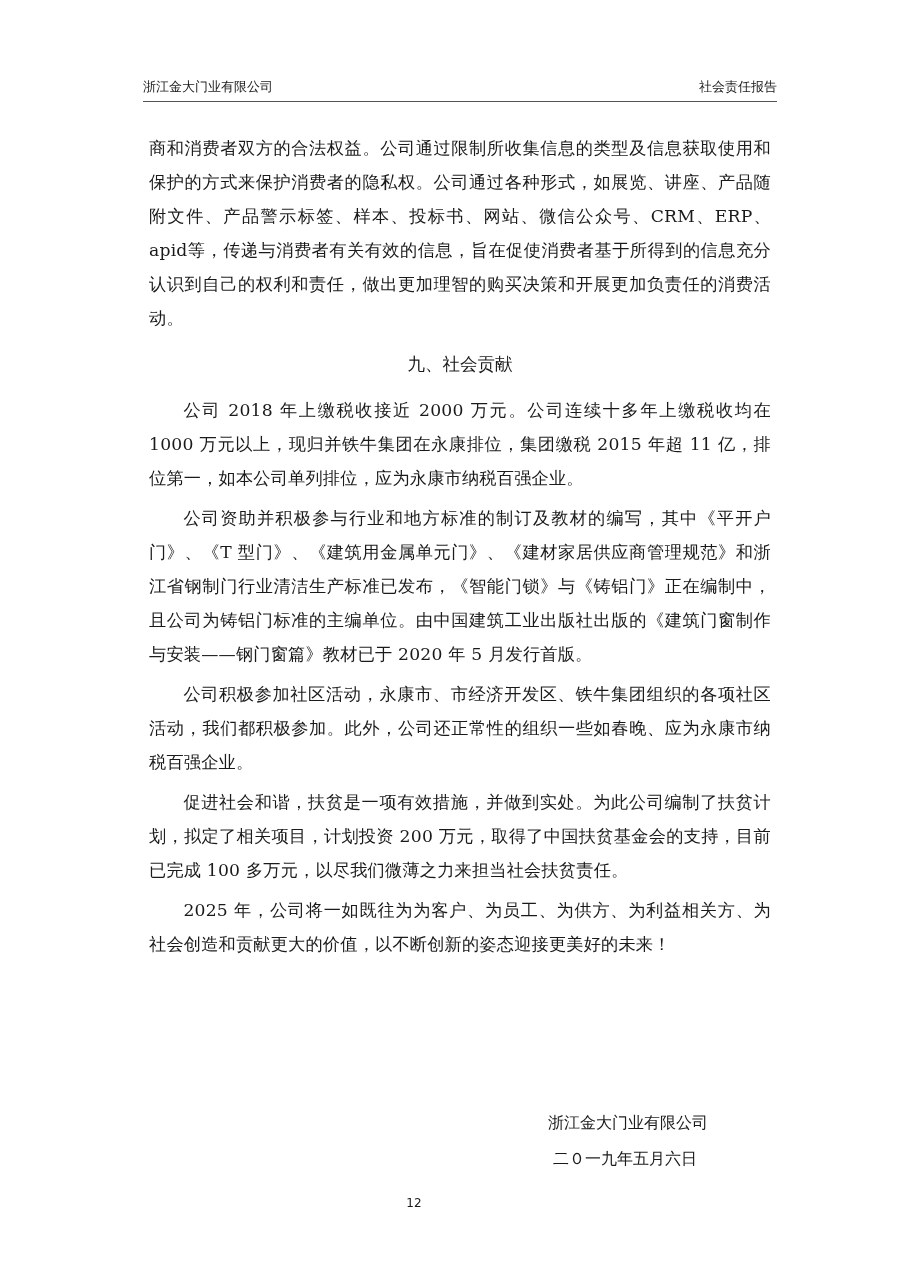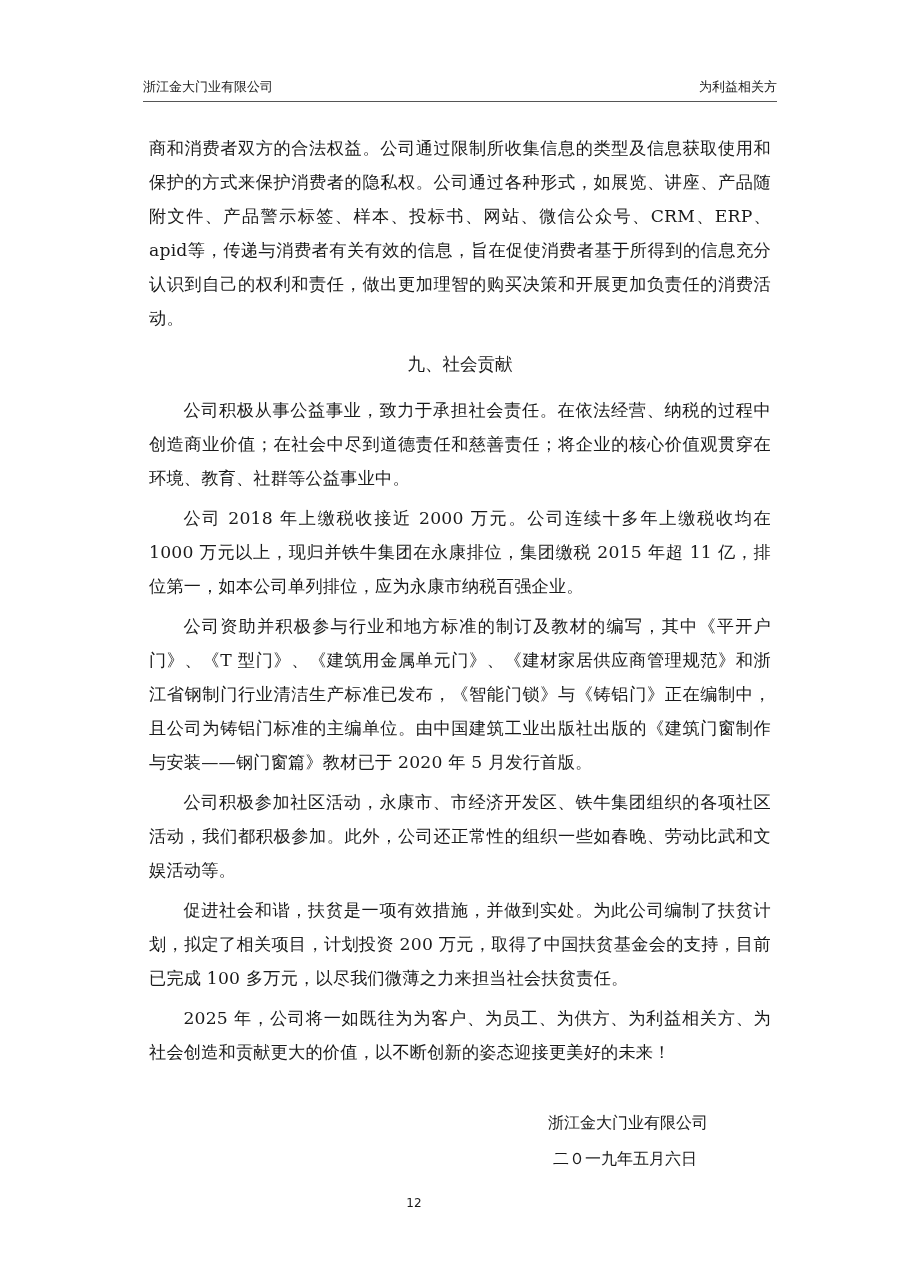--- a/index.html
+++ b/index.html
@@ -35,30 +35,29 @@
   .page-number {
     position: absolute; left: 0; width: 828px; top: 1196px; text-align: center;
     font-family: "DejaVu Sans", "Liberation Sans", sans-serif; font-size: 12px;
   }
 </style>
 </head>
 <body>
 
 <div class="header">
   <span>浙江金大门业有限公司</span>
-  <span>为利益相关方</span>
+  <span>社会责任报告</span>
 </div>
 
 <div class="content">
   <p class="para">商和消费者双方的合法权益。公司通过限制所收集信息的类型及信息获取使用和保护的方式来保护消费者的隐私权。公司通过各种形式，如展览、讲座、产品随附文件、产品警示标签、样本、投标书、网站、微信公众号、CRM、ERP、apid等，传递与消费者有关有效的信息，旨在促使消费者基于所得到的信息充分认识到自己的权利和责任，做出更加理智的购买决策和开展更加负责任的消费活动。</p>
   <div class="section-title">九、社会贡献</div>
-  <p class="para indent">公司积极从事公益事业，致力于承担社会责任。在依法经营、纳税的过程中创造商业价值；在社会中尽到道德责任和慈善责任；将企业的核心价值观贯穿在环境、教育、社群等公益事业中。</p>
   <p class="para indent">公司 2018 年上缴税收接近 2000 万元。公司连续十多年上缴税收均在 1000 万元以上，现归并铁牛集团在永康排位，集团缴税 2015 年超 11 亿，排位第一，如本公司单列排位，应为永康市纳税百强企业。</p>
   <p class="para indent">公司资助并积极参与行业和地方标准的制订及教材的编写，其中《平开户门》、《T 型门》、《建筑用金属单元门》、《建材家居供应商管理规范》和浙江省钢制门行业清洁生产标准已发布，《智能门锁》与《铸铝门》正在编制中，且公司为铸铝门标准的主编单位。由中国建筑工业出版社出版的《建筑门窗制作与安装——钢门窗篇》教材已于 2020 年 5 月发行首版。</p>
-  <p class="para indent">公司积极参加社区活动，永康市、市经济开发区、铁牛集团组织的各项社区活动，我们都积极参加。此外，公司还正常性的组织一些如春晚、劳动比武和文娱活动等。</p>
+  <p class="para indent">公司积极参加社区活动，永康市、市经济开发区、铁牛集团组织的各项社区活动，我们都积极参加。此外，公司还正常性的组织一些如春晚、应为永康市纳税百强企业。</p>
   <p class="para indent">促进社会和谐，扶贫是一项有效措施，并做到实处。为此公司编制了扶贫计划，拟定了相关项目，计划投资 200 万元，取得了中国扶贫基金会的支持，目前已完成 100 多万元，以尽我们微薄之力来担当社会扶贫责任。</p>
   <p class="para indent">2025 年，公司将一如既往为为客户、为员工、为供方、为利益相关方、为社会创造和贡献更大的价值，以不断创新的姿态迎接更美好的未来！</p>
 </div>
 
 <div class="signature">
   <div>浙江金大门业有限公司</div>
   <div class="date">二０一九年五月六日</div>
 </div>
 
 <div class="page-number">12</div>

